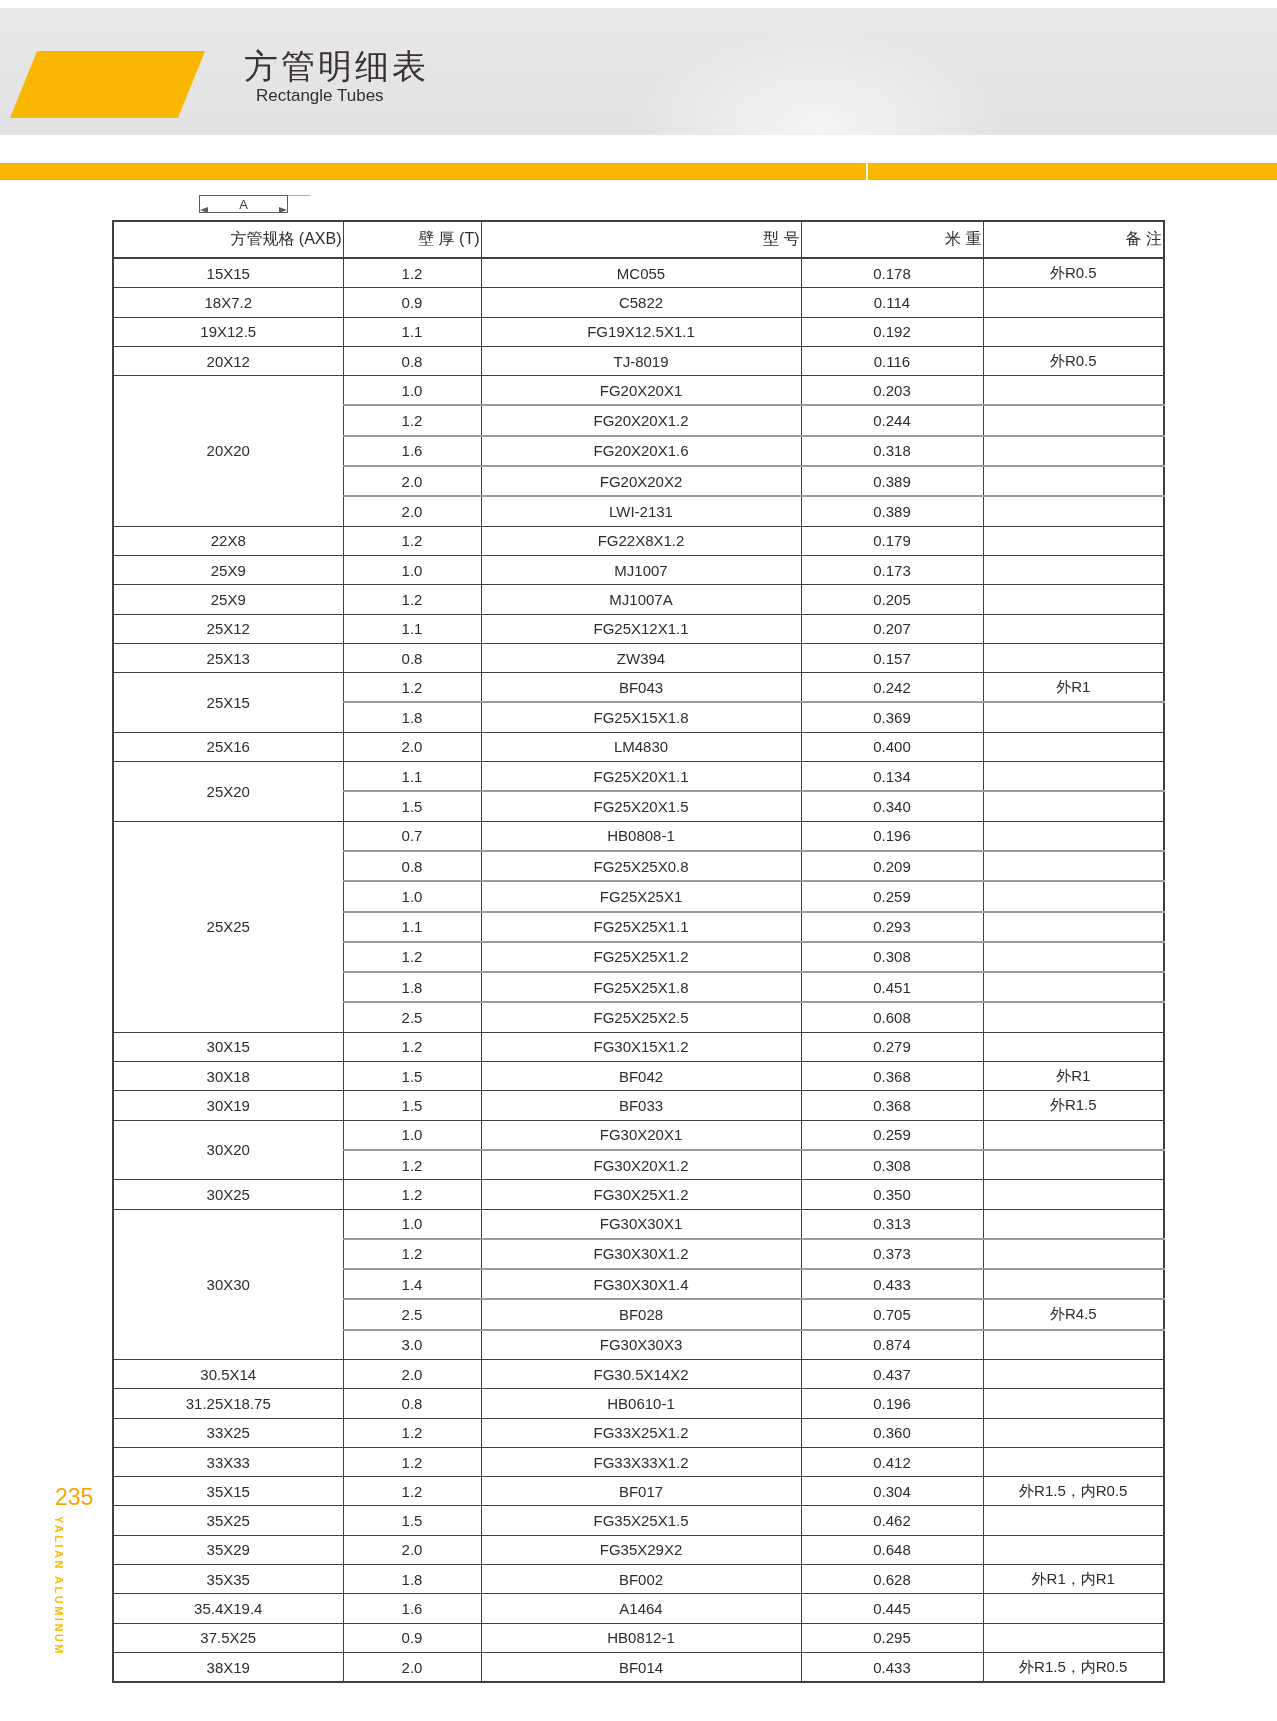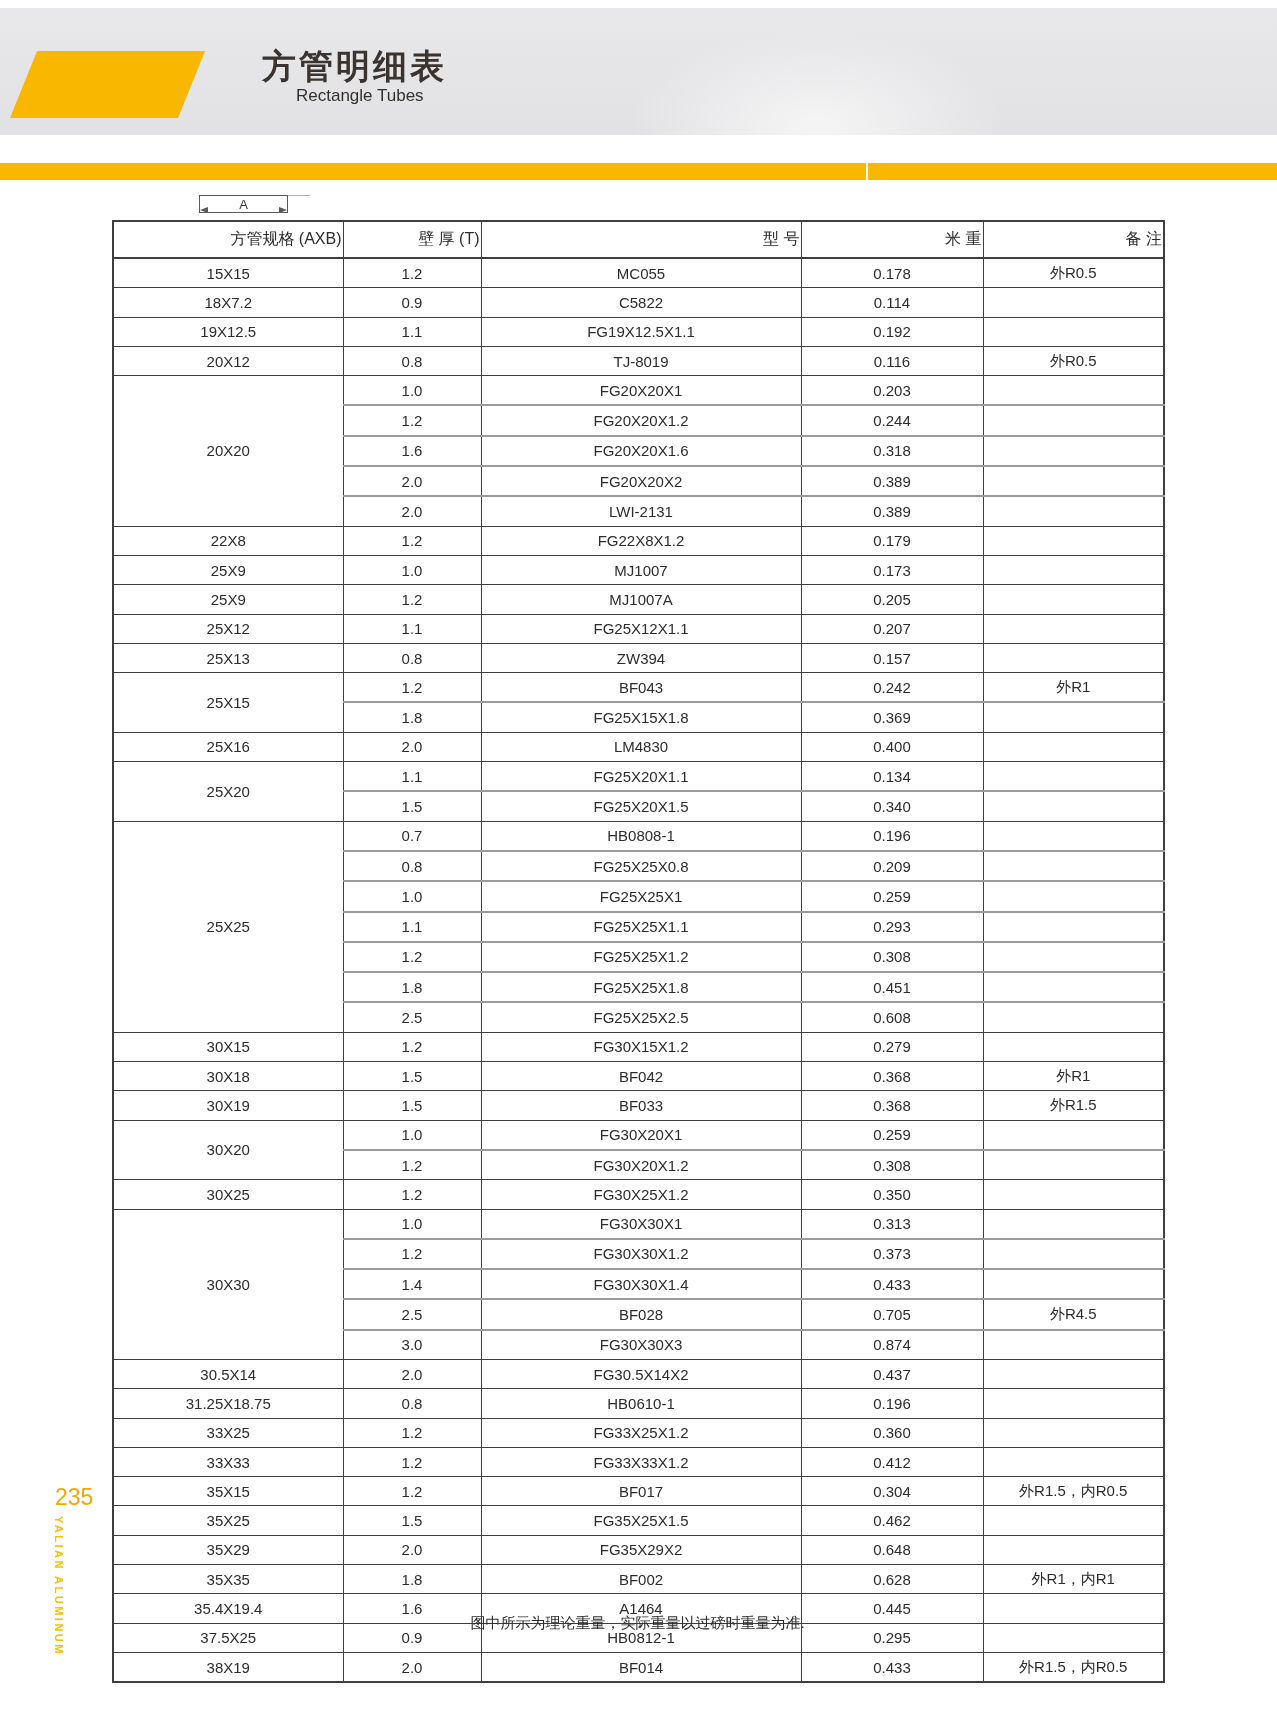--- a/index.html
+++ b/index.html
@@ -5,23 +5,23 @@
   html,body{margin:0;padding:0;background:#fff;}
   .page{position:relative;width:1277px;height:1721px;background:#ffffff;overflow:hidden;
         font-family:"Liberation Sans","DejaVu Sans",sans-serif;color:#2d2d2d;}
 
   
   .band{position:absolute;left:0;top:8px;width:1277px;height:127px;
         background:radial-gradient(ellipse 260px 130px at 64% 92%, #f5f5f6, rgba(245,245,246,0) 72%),
                    linear-gradient(180deg,#e8e8ea,#e2e2e4);}
   .parallelogram{position:absolute;left:10px;top:51px;width:168px;height:67px;
         background:#F9B700;transform:skewX(-22deg);transform-origin:bottom left;}
-  .title-cn{position:absolute;left:262px;top:44px;font-size:34px;font-weight:bold;
+  .title-cn{position:absolute;left:244px;top:44px;font-size:34px;font-weight:normal;
         letter-spacing:3px;color:#3a332f;}
-  .title-en{position:absolute;left:256px;top:86px;font-size:17px;color:#33302e;margin-left:40px;}
+  .title-en{position:absolute;left:256px;top:86px;font-size:17px;color:#33302e;}
   .yellow-bar{position:absolute;left:0;top:163px;width:1277px;height:17px;background:#F9B700;}
   .yellow-bar-gap{position:absolute;left:866px;top:0;width:2px;height:17px;background:#ffffff;}
 
   
   .dim-box{position:absolute;left:199px;top:195px;width:89px;height:18px;
         border:1px solid #5a5a5a;box-sizing:border-box;
         display:flex;align-items:center;justify-content:center;
         font-size:13px;color:#3a3a3a;}
   .dim-ext{position:absolute;left:288px;top:195px;width:22px;height:1px;background:#b0b0b0;}
   .dim-arrow{position:absolute;width:0;height:0;top:207px;}
@@ -408,18 +408,17 @@
         <tr class="group-start">
           <td rowspan="1">38X19</td>
           <td>2.0</td>
           <td>BF014</td>
           <td>0.433</td>
           <td>外R1.5，内R0.5</td>
         </tr>
       </tbody>
   </table>
 
-  <div class="footer-cn">图中所示为理论重量，实际重量以过磅时重量为准.</div>
 
   <div class="page-number">235</div>
   <div class="brand-vertical">YALIAN ALUMINUM</div>
 
 </div>
 
 </body></html>

